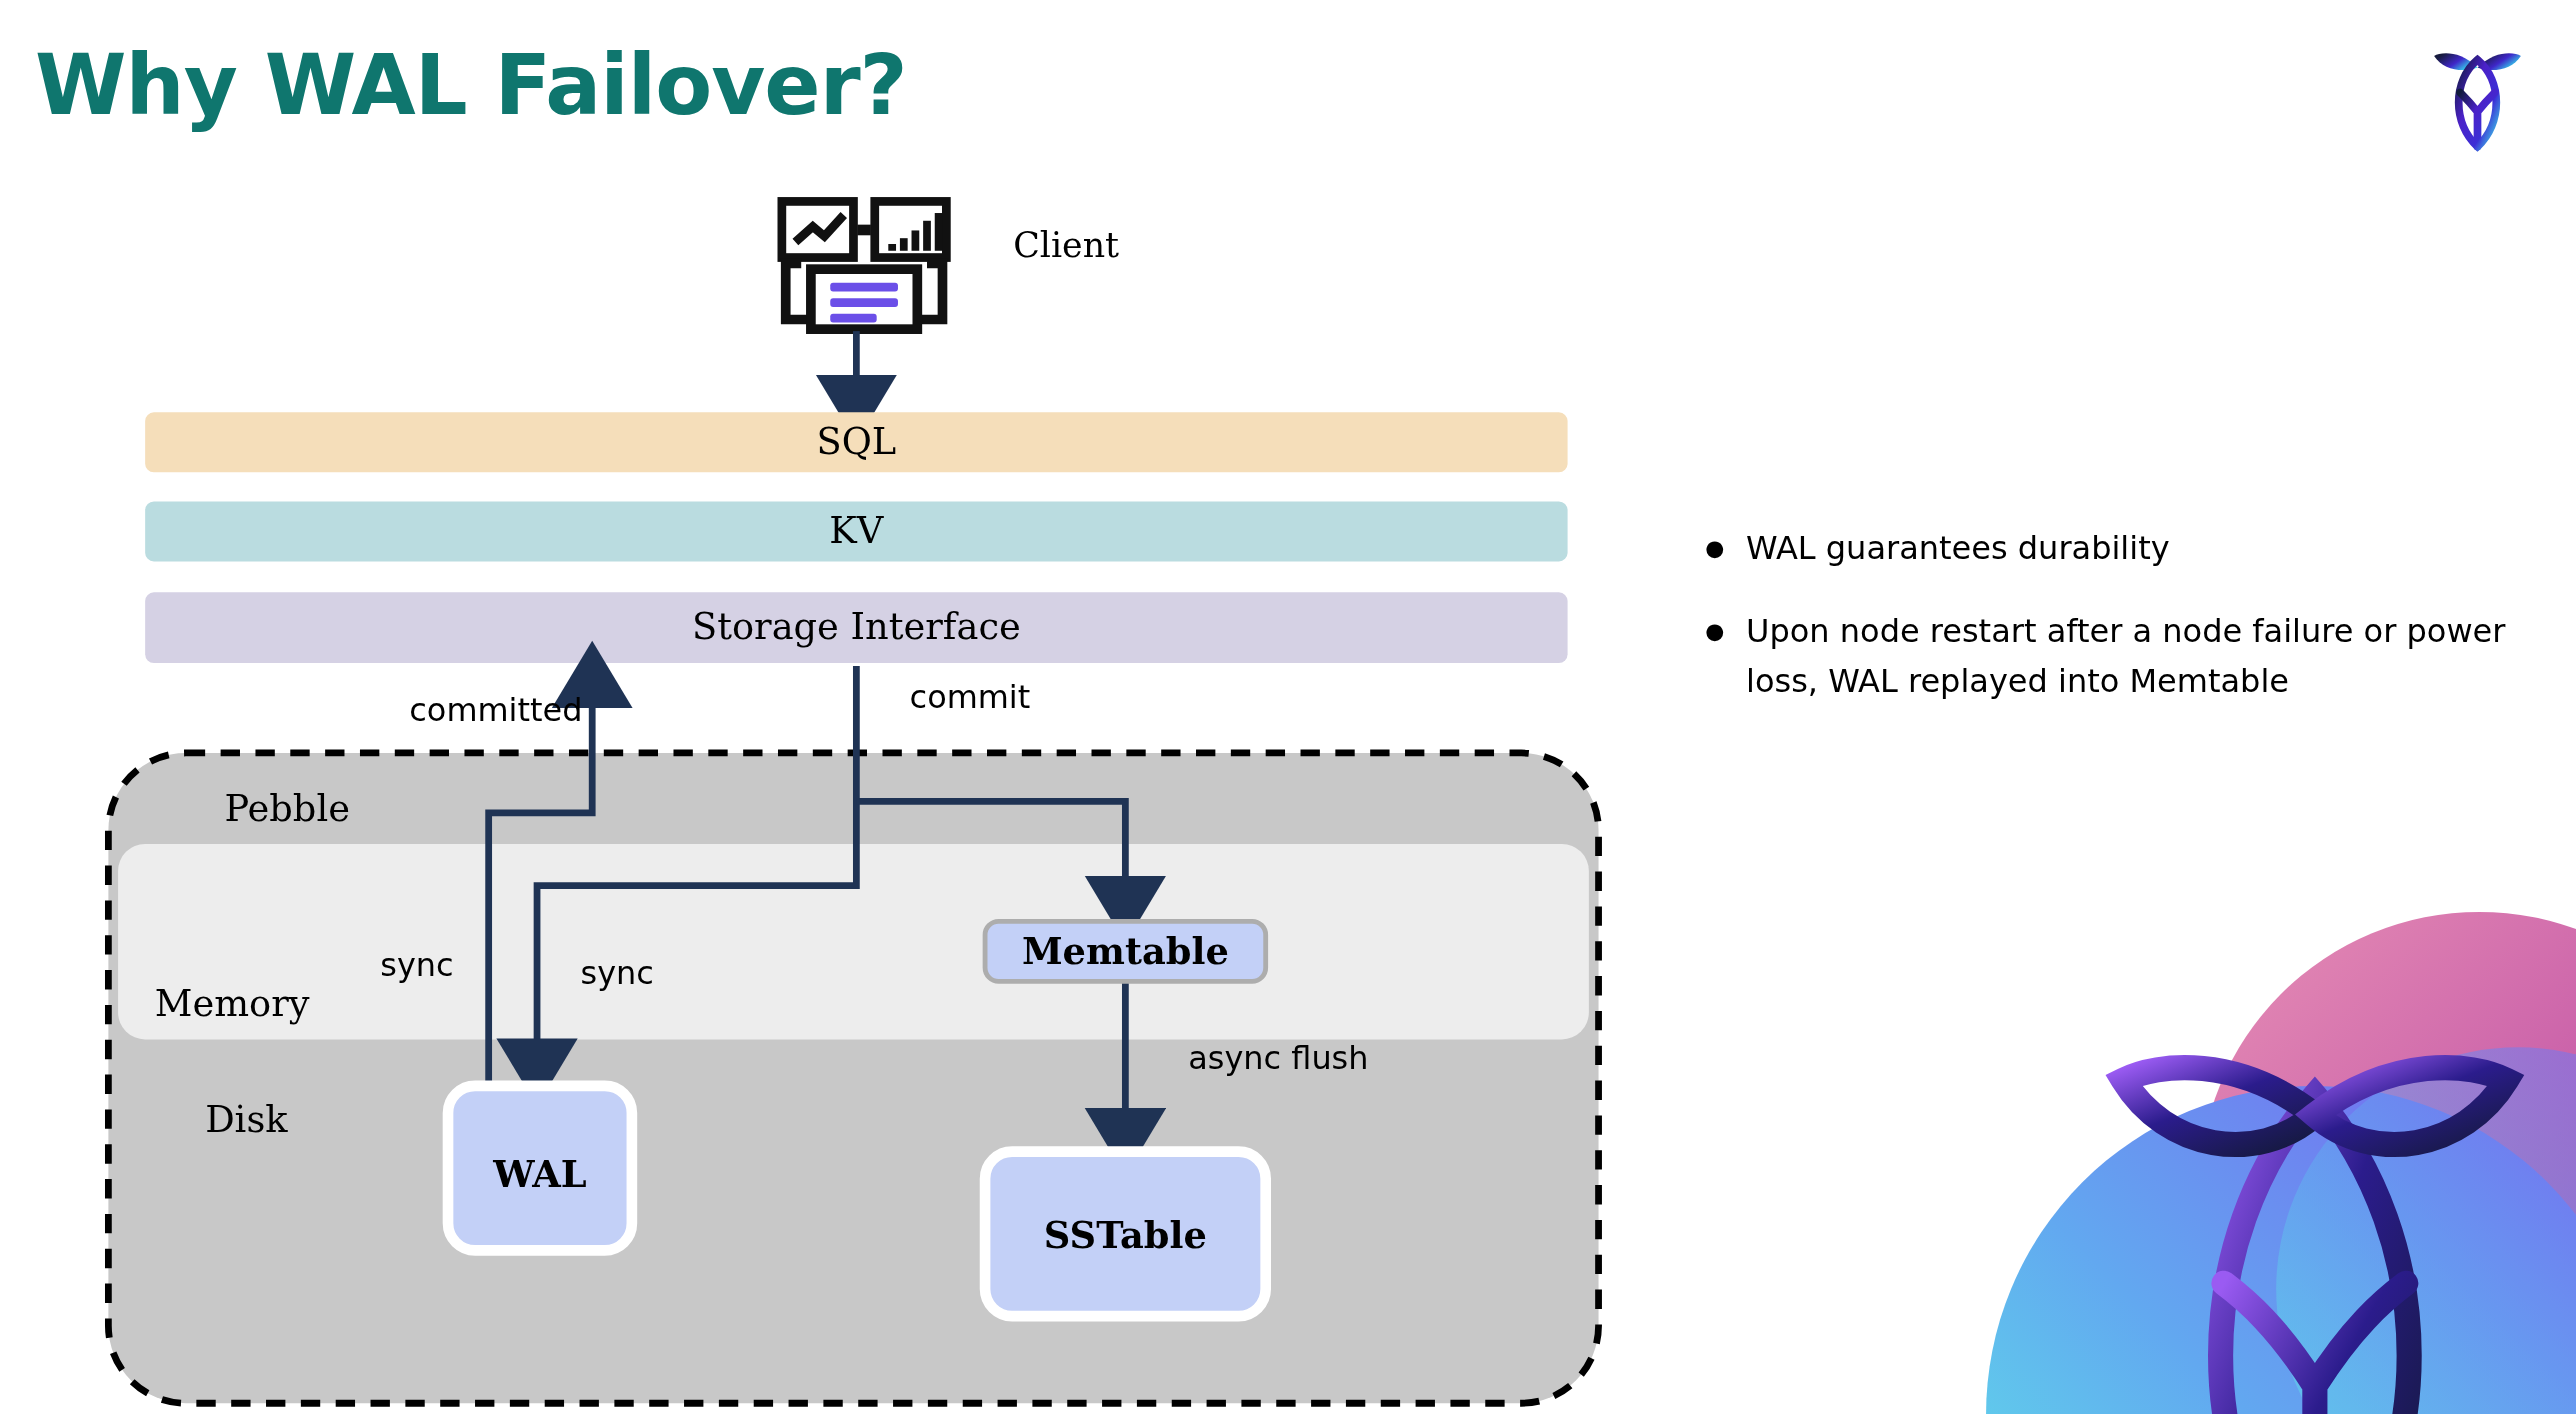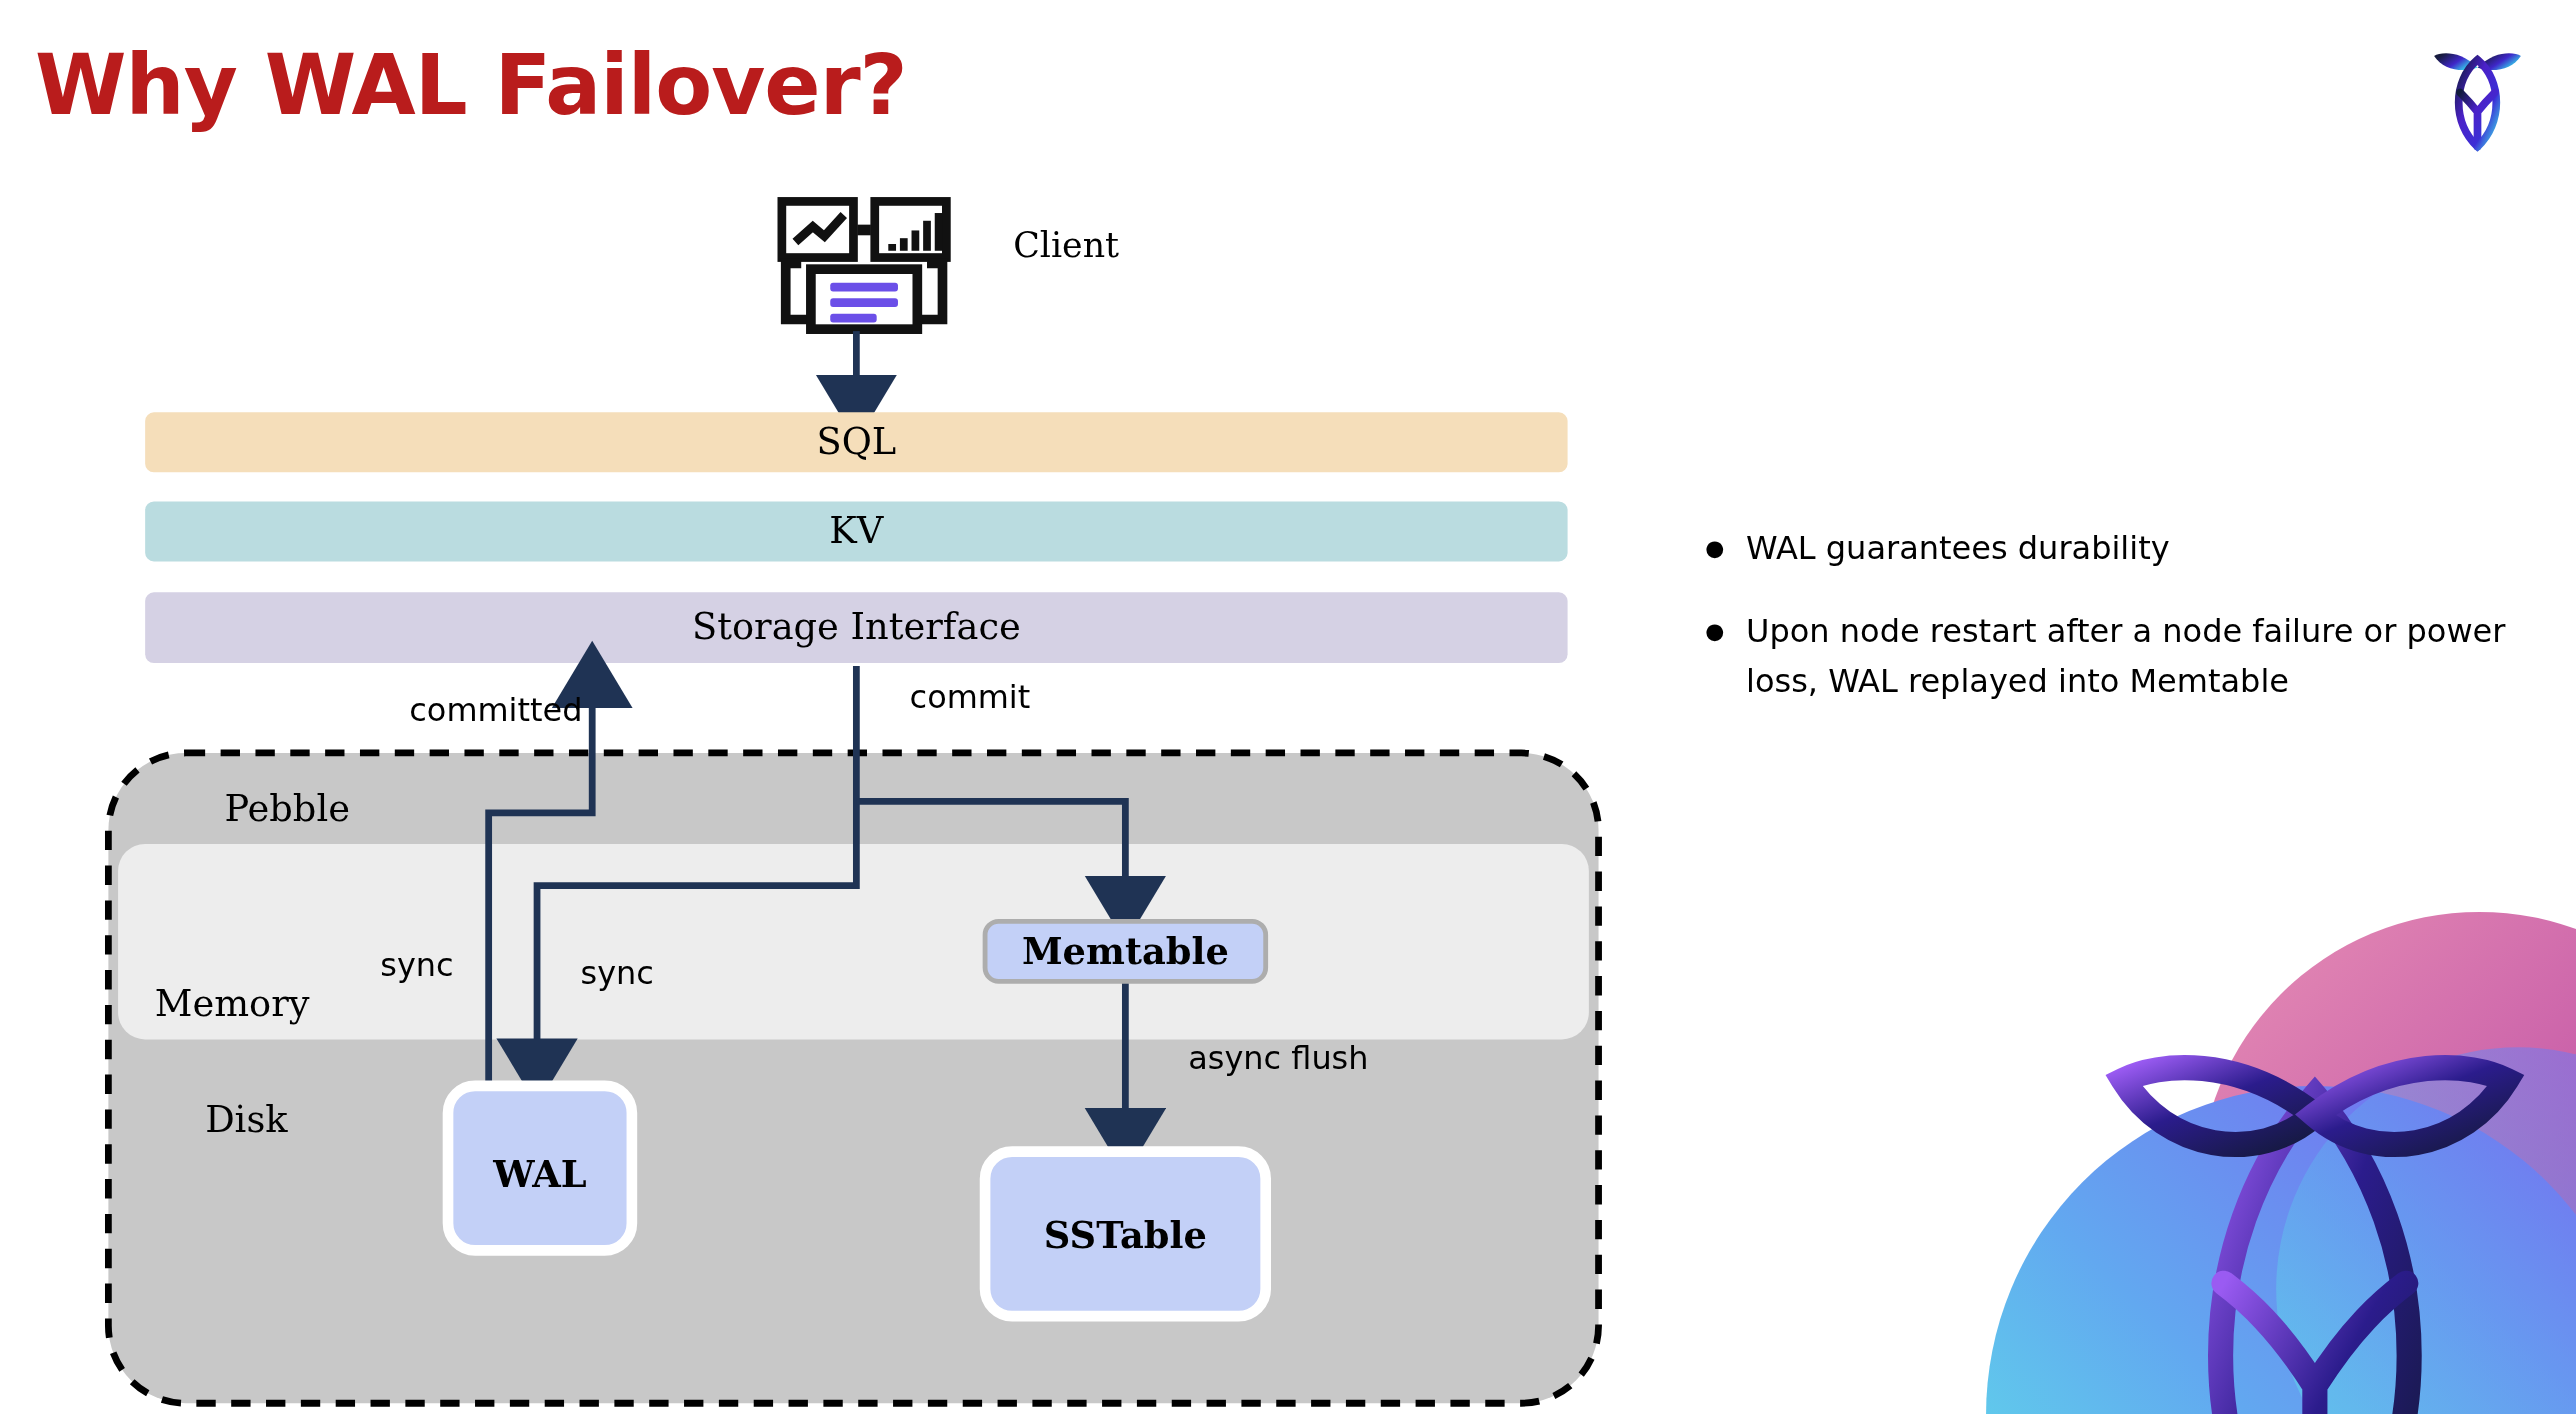--- a/index.html
+++ b/index.html
@@ -17,21 +17,21 @@
 
   
   #slide-title {
     position: absolute;
     left: 35px;
     top: 37px;
     font-family: "DejaVu Sans", sans-serif;
     font-weight: bold;
     font-size: 83px;
     letter-spacing: -1px;
-    color: #b91c1c;
+    color: #0f766e;
     white-space: nowrap;
   }
 
   
   #brand-logo {
     position: absolute;
     left: 2410px;
     top: 27px;
     width: 135px;
     height: 135px;

